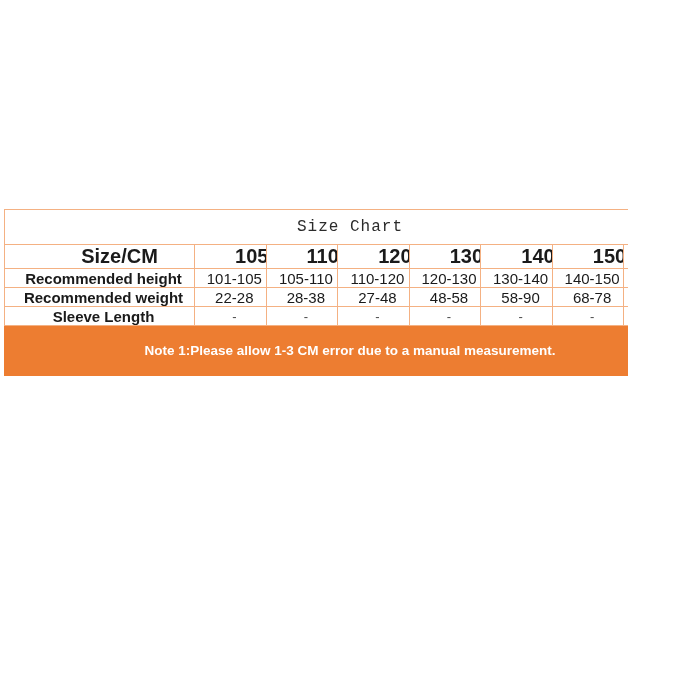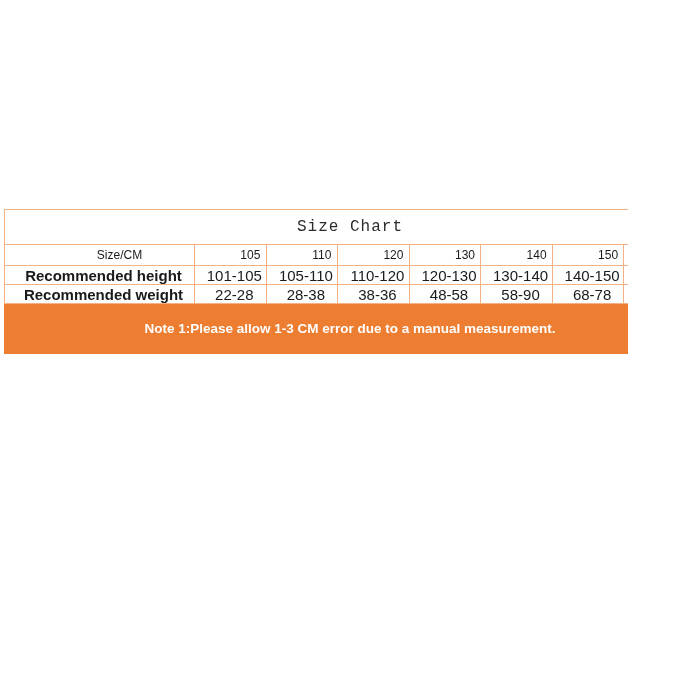--- a/index.html
+++ b/index.html
@@ -42,22 +42,22 @@
   .title-cell {
     height: 35px;
     font-family: "Liberation Mono", monospace;
     font-size: 16px;
     letter-spacing: 1px;
     color: #2b2b2b;
     font-weight: normal;
   }
   tr.header-row td {
     height: 21px;
-    font-size: 12px;
-    font-weight: normal;
+    font-size: 20px;
+    font-weight: bold;
     padding-left: 40px;
   }
   tr.data-row td { height: 19px; font-size: 15px; padding-left: 8px; }
   tr.data-row td.lbl { font-weight: bold; font-size: 15px; }
   tr.data-row td.dash-row { color: var(--dash); font-size: 13px; }
   .notes {
     width: 100%;
     height: 50px;
     background: var(--banner);
     display: flex;
@@ -110,25 +110,35 @@
           <td>110-120</td>
           <td>120-130</td>
           <td>130-140</td>
           <td>140-150</td>
           <td>150-160</td>
         </tr>
         <tr class="data-row">
           <td class="lbl">Recommended weight</td>
           <td>22-28</td>
           <td>28-38</td>
-          <td>38-36</td>
+          <td>27-48</td>
           <td>48-58</td>
           <td>58-90</td>
           <td>68-78</td>
           <td>78-40</td>
+        </tr>
+        <tr class="data-row">
+          <td class="lbl">Sleeve Length</td>
+          <td class="dash-row">-</td>
+          <td class="dash-row">-</td>
+          <td class="dash-row">-</td>
+          <td class="dash-row">-</td>
+          <td class="dash-row">-</td>
+          <td class="dash-row">-</td>
+          <td class="dash-row">-</td>
         </tr>
       </tbody>
     </table>
     <div class="notes">
       <div class="note">Note 1:Please allow 1-3 CM error due to a manual measurement.</div>
     </div>
   </div>
 </div>
 
 </body></html>

